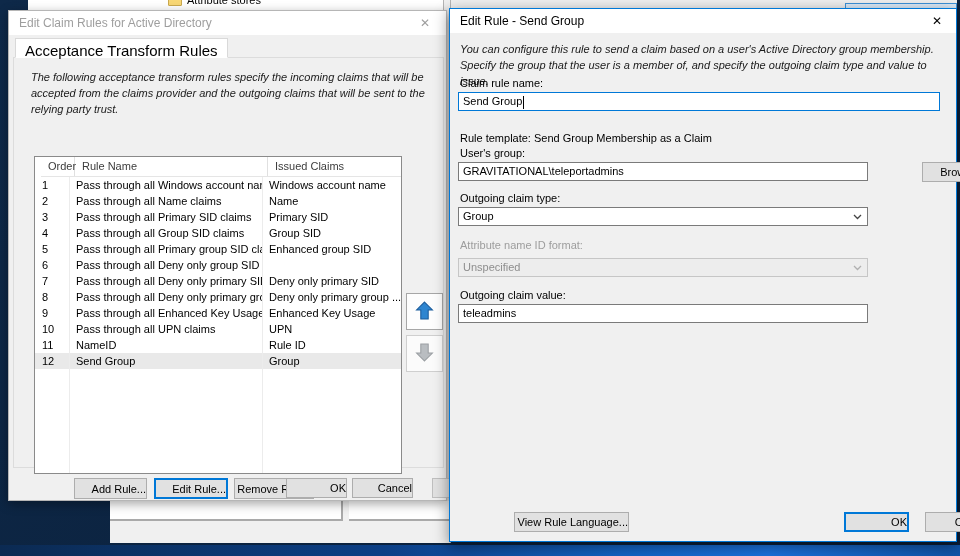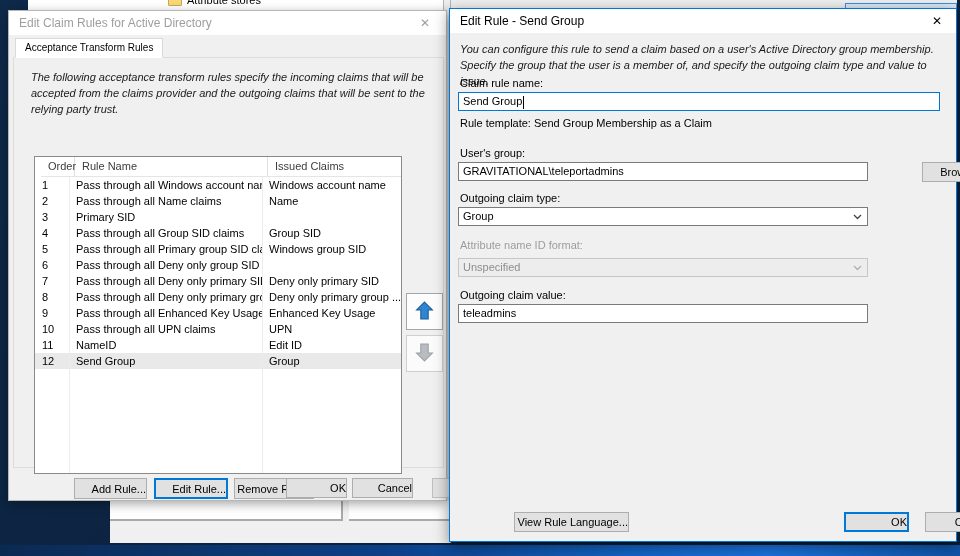--- a/index.html
+++ b/index.html
@@ -35,21 +35,21 @@
   .titlebar { position:absolute; left:0; top:0; right:0; height:24px; background:#fff;
               display:flex; align-items:center; }
   .title { font-size:12px; padding-left:10px; }
   .title.inactive { color:#9e9e9e; }
   .closebox { position:absolute; top:2px; width:26px; height:20px; text-align:center;
               line-height:20px; font-size:12px; }
   .closebox.gray { color:#9e9e9e; }
 
   
   .tab { position:absolute; left:6px; top:27px; height:20px; background:#fff;
-         border:1px solid #d9d9d9; border-bottom:1px solid #fff; padding:3px 9px 0; z-index:2; font-size:10px; }
+         border:1px solid #d9d9d9; border-bottom:1px solid #fff; padding:3px 9px 0; z-index:2; font-size:15px; }
   .tabpage { position:absolute; left:4px; top:46px; width:431px; height:411px;
              border:1px solid #dcdcdc; background:#f0f0f0; }
 
   .desc { line-height:16px; color:#1a1a1a;font-style:italic; }
 
   
   .listview { position:absolute; left:20px; top:98px; width:368px; height:318px;
               background:#fff; border:1px solid #8a8a8a; overflow:hidden; }
   .lv-header { display:flex; height:20px; background:#fff; border-bottom:1px solid #e5e5e5;margin-left:6px; }
   .lv-header > div { padding:3px 0 0 7px; color:#3c3c3c; border-right:1px solid #e0e0e0; white-space:nowrap; }
@@ -125,33 +125,34 @@
   </div>
 
   <div class="lv-row">
     <div class="c-order">2</div>
     <div class="c-name">Pass through all Name claims</div>
     <div class="c-claims">Name</div>
   </div>
 
   <div class="lv-row">
     <div class="c-order">3</div>
+    <div class="c-name">Pass through all Primary SID claims</div>
     <div class="c-claims">Primary SID</div>
   </div>
 
   <div class="lv-row">
     <div class="c-order">4</div>
     <div class="c-name">Pass through all Group SID claims</div>
     <div class="c-claims">Group SID</div>
   </div>
 
   <div class="lv-row">
     <div class="c-order">5</div>
     <div class="c-name">Pass through all Primary group SID claims</div>
-    <div class="c-claims">Windows group SID</div>
+    <div class="c-claims">Enhanced group SID</div>
   </div>
 
   <div class="lv-row">
     <div class="c-order">6</div>
     <div class="c-name">Pass through all Deny only group SID cla...</div>
   </div>
 
   <div class="lv-row">
     <div class="c-order">7</div>
     <div class="c-name">Pass through all Deny only primary SID cl...</div>
@@ -172,21 +173,21 @@
 
   <div class="lv-row">
     <div class="c-order">10</div>
     <div class="c-name">Pass through all UPN claims</div>
     <div class="c-claims">UPN</div>
   </div>
 
   <div class="lv-row">
     <div class="c-order">11</div>
     <div class="c-name">NameID</div>
-    <div class="c-claims">Edit ID</div>
+    <div class="c-claims">Rule ID</div>
   </div>
 
   <div class="lv-row selected">
     <div class="c-order">12</div>
     <div class="c-name">Send Group</div>
     <div class="c-claims">Group</div>
   </div>
 </div>
       <div class="lv-grid" style="left:34px;"></div>
       <div class="lv-grid" style="left:227px;"></div>
@@ -223,21 +224,21 @@
   </div>
   <div class="closebox" style="right:6px;">✕</div>
 
   <div class="abs desc" style="left:10px; top:32px; width:488px;">You can configure this rule to send a claim based on a user's Active Directory group membership. Specify the group that the user is a member of, and specify the outgoing claim type and value to issue.</div>
 
   <div class="lbl" style="top:68px;">Claim rule name:</div>
   <div class="input focused" style="left:8px; top:83px; width:482px;">
     <span>Send Group</span><span class="caret"></span>
   </div>
 
-  <div class="lbl" style="top:108px;">Rule template: Send Group Membership as a Claim</div>
+  <div class="lbl" style="top:123px;">Rule template: Send Group Membership as a Claim</div>
 
   <div class="lbl" style="top:138px;">User's group:</div>
   <div class="input" style="left:8px; top:153px; width:410px;">
     <span>GRAVITATIONAL\teleportadmins</span>
   </div>
   <button class="btn abs" style="left:424px; top:153px; width:65px; height:20px;">Browse...</button>
 
   <div class="lbl" style="top:183px;">Outgoing claim type:</div>
   <div class="combo" style="left:8px; top:198px; width:410px;">
     <span>Group</span>

